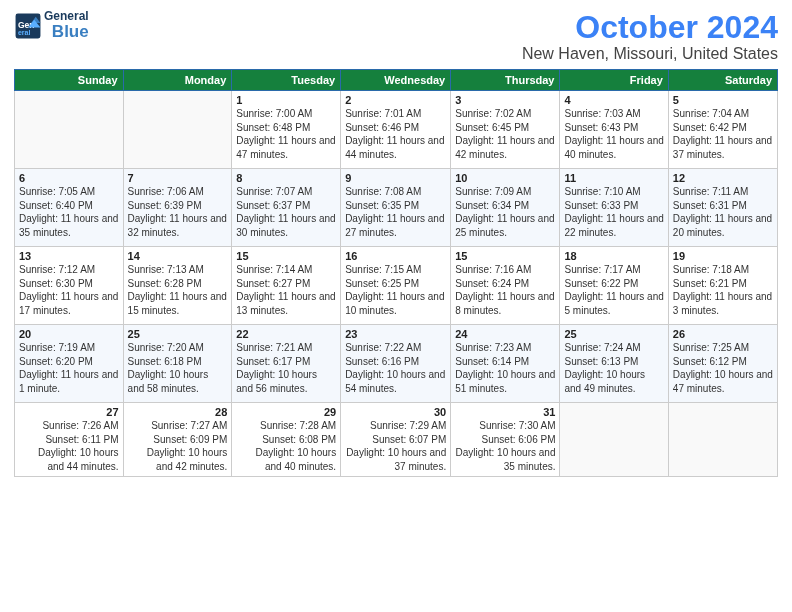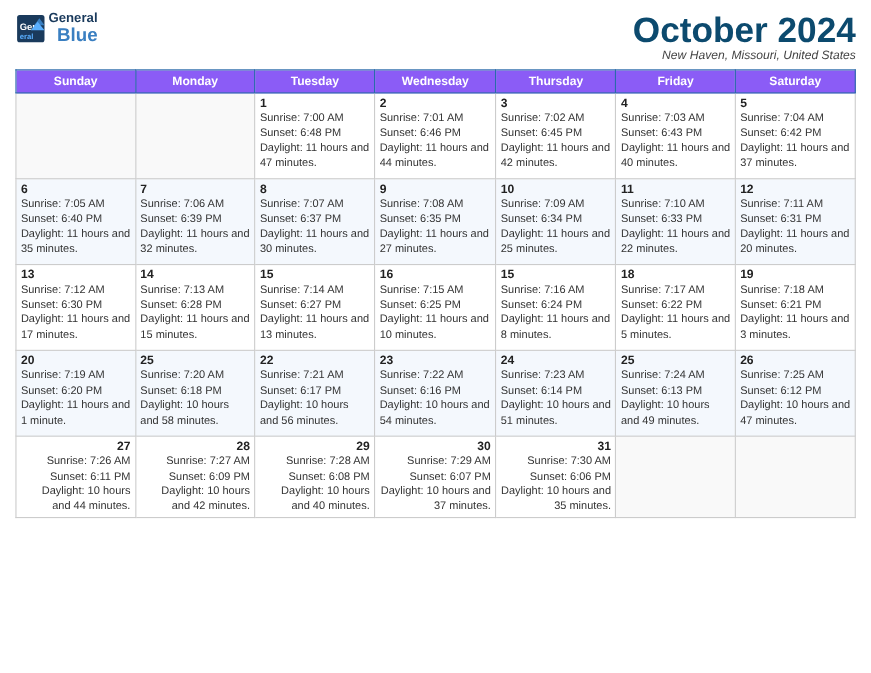--- a/index.html
+++ b/index.html
@@ -30,37 +30,36 @@
     .logo-icon {
       width: 28px;
       height: 28px;
     }
     .title-block {
       text-align: right;
     }
     .month-title {
       font-size: 32px;
       font-weight: bold;
-      color: #0c4a6e;
+      color: #3b82f6;
       line-height: 1.1;
     }
     .location {
-      font-size: 11px;
+      font-size: 16px;
       color: #444;
-      font-style: italic;
     }
     .calendar {
       width: 100%;
       border-collapse: collapse;
       font-size: 9px;
     }
     .calendar th {
-      background: #8b5cf6;
+      background: #15803d;
       color: #fff;
-      text-align: center;
+      text-align: right;
       padding: 4px 5px;
       font-size: 11px;
       font-weight: bold;
       border: 1px solid #2a6aaa;
     }
     .calendar td {
       border: 1px solid #ccc;
       vertical-align: top;
       padding: 3px 4px;
       width: 113px;

